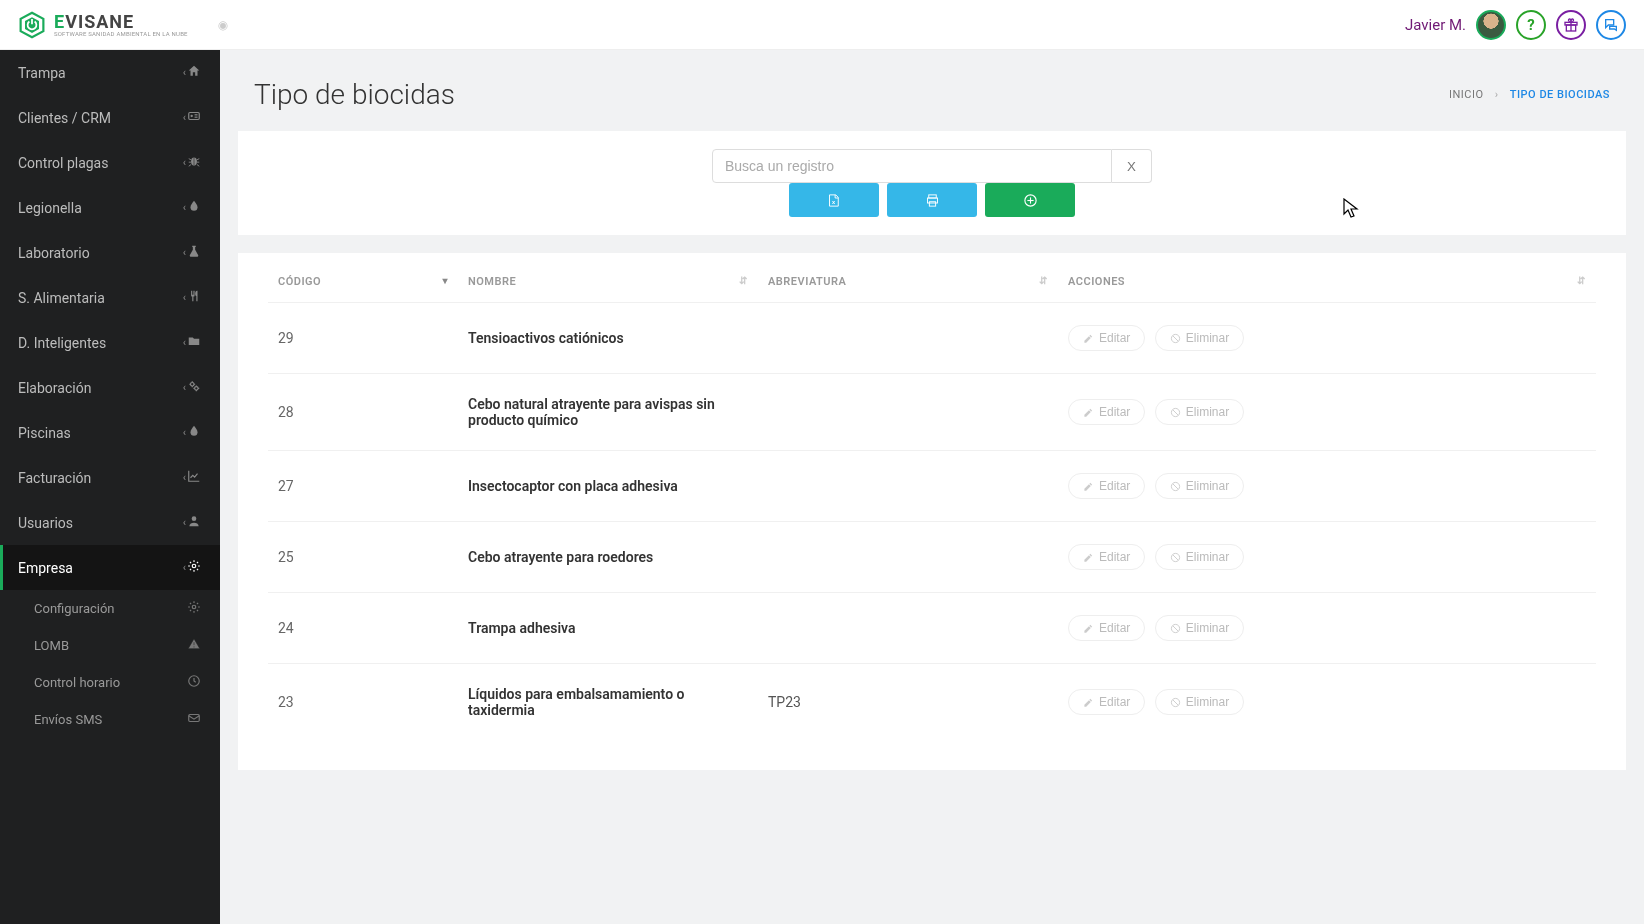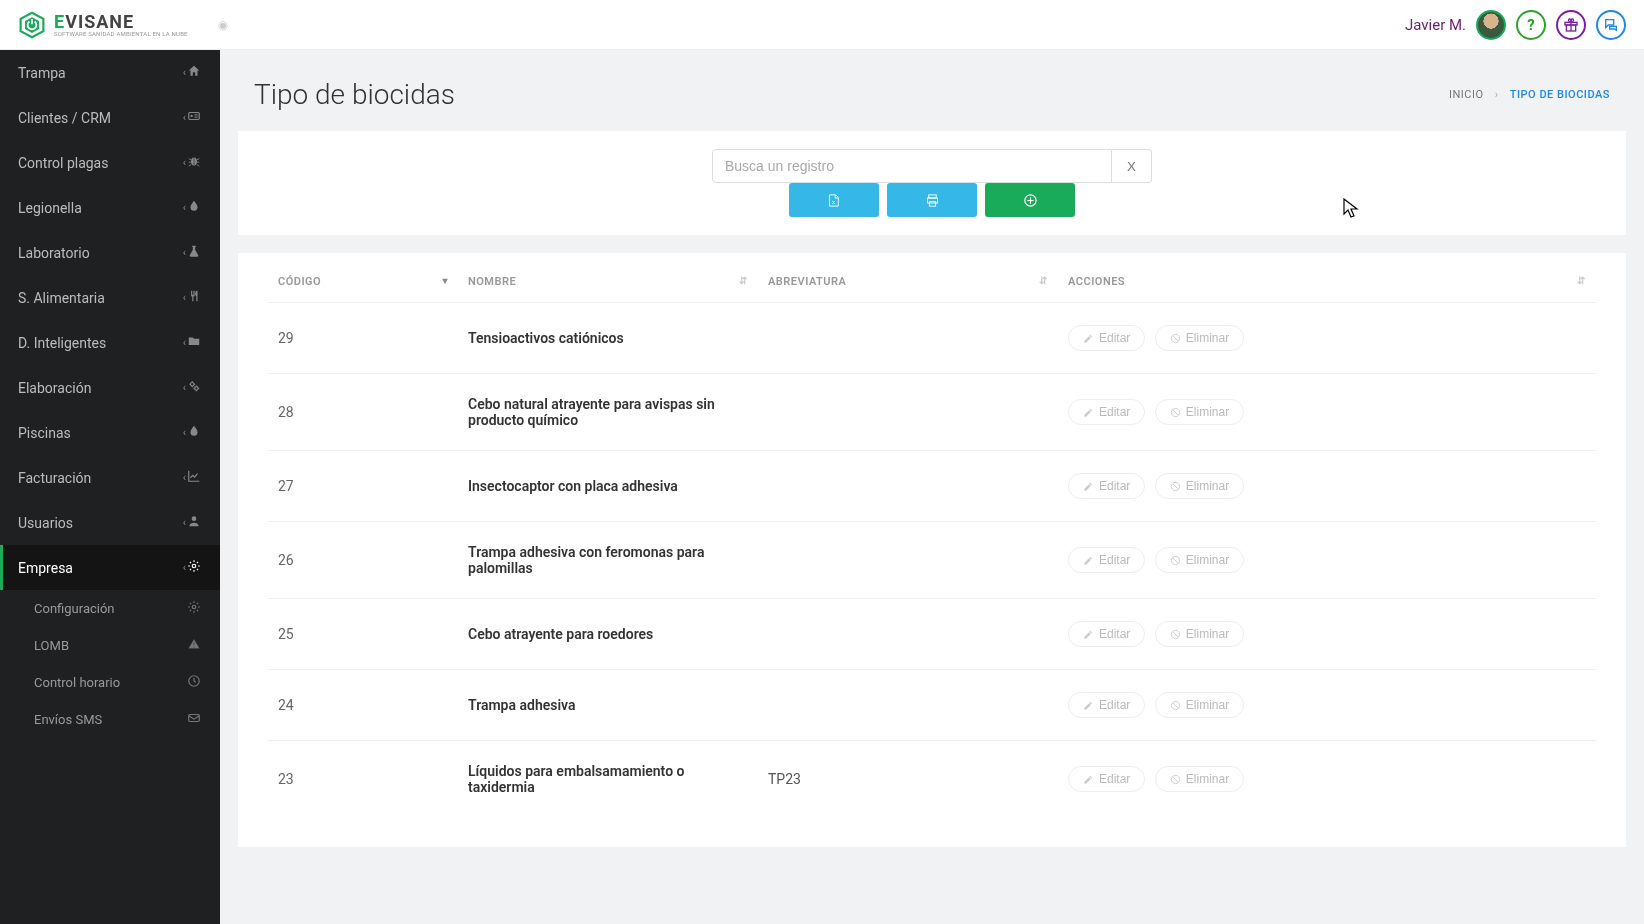--- a/index.html
+++ b/index.html
@@ -385,40 +385,20 @@
       <button class="pill-btn">
                   <svg viewBox="0 0 24 24">
                     <circle cx="12" cy="12" r="9" fill="none" stroke="#ccc" stroke-width="2"></circle>
                     <line x1="6" y1="6" x2="18" y2="18" stroke="#ccc" stroke-width="2"></line>
                   </svg>
                   <span>Eliminar</span>
                 </button>
     </td>
             </tr>
             <tr>
-    <td class="code">26</td>
-    <td class="name">Trampa adhesiva con feromonas para palomillas</td>
-    <td class="abbr"></td>
-    <td class="actions">
-      <button class="pill-btn">
-                  <svg viewBox="0 0 24 24">
-                    <path d="M3 17l10-10 4 4L7 21H3v-4zM14 6l4 4 2-2-4-4-2 2z"></path>
-                  </svg>
-                  <span>Editar</span>
-                </button>
-      <button class="pill-btn">
-                  <svg viewBox="0 0 24 24">
-                    <circle cx="12" cy="12" r="9" fill="none" stroke="#ccc" stroke-width="2"></circle>
-                    <line x1="6" y1="6" x2="18" y2="18" stroke="#ccc" stroke-width="2"></line>
-                  </svg>
-                  <span>Eliminar</span>
-                </button>
-    </td>
-            </tr>
-            <tr>
     <td class="code">25</td>
     <td class="name">Cebo atrayente para roedores</td>
     <td class="abbr"></td>
     <td class="actions">
       <button class="pill-btn">
                   <svg viewBox="0 0 24 24">
                     <path d="M3 17l10-10 4 4L7 21H3v-4zM14 6l4 4 2-2-4-4-2 2z"></path>
                   </svg>
                   <span>Editar</span>
                 </button>

